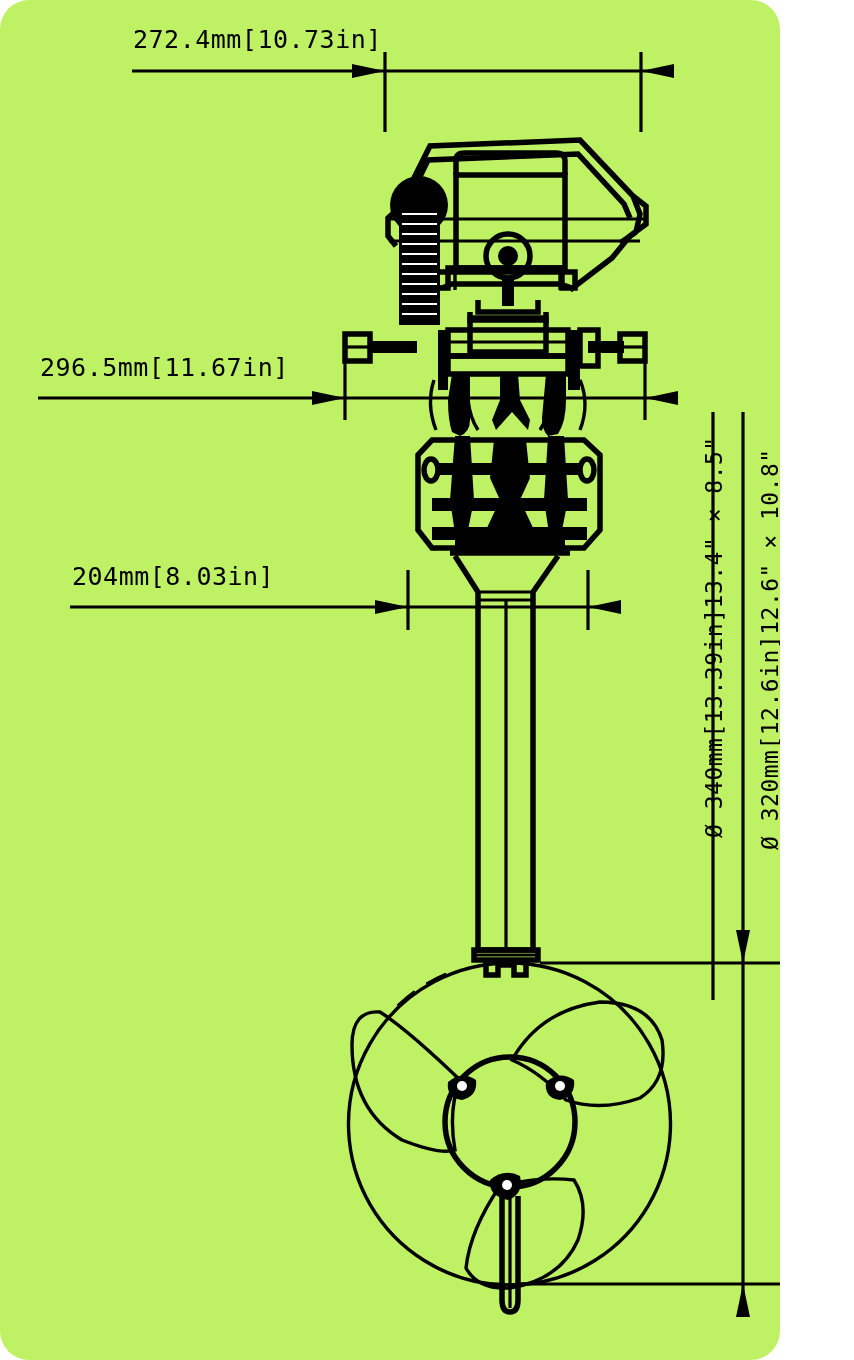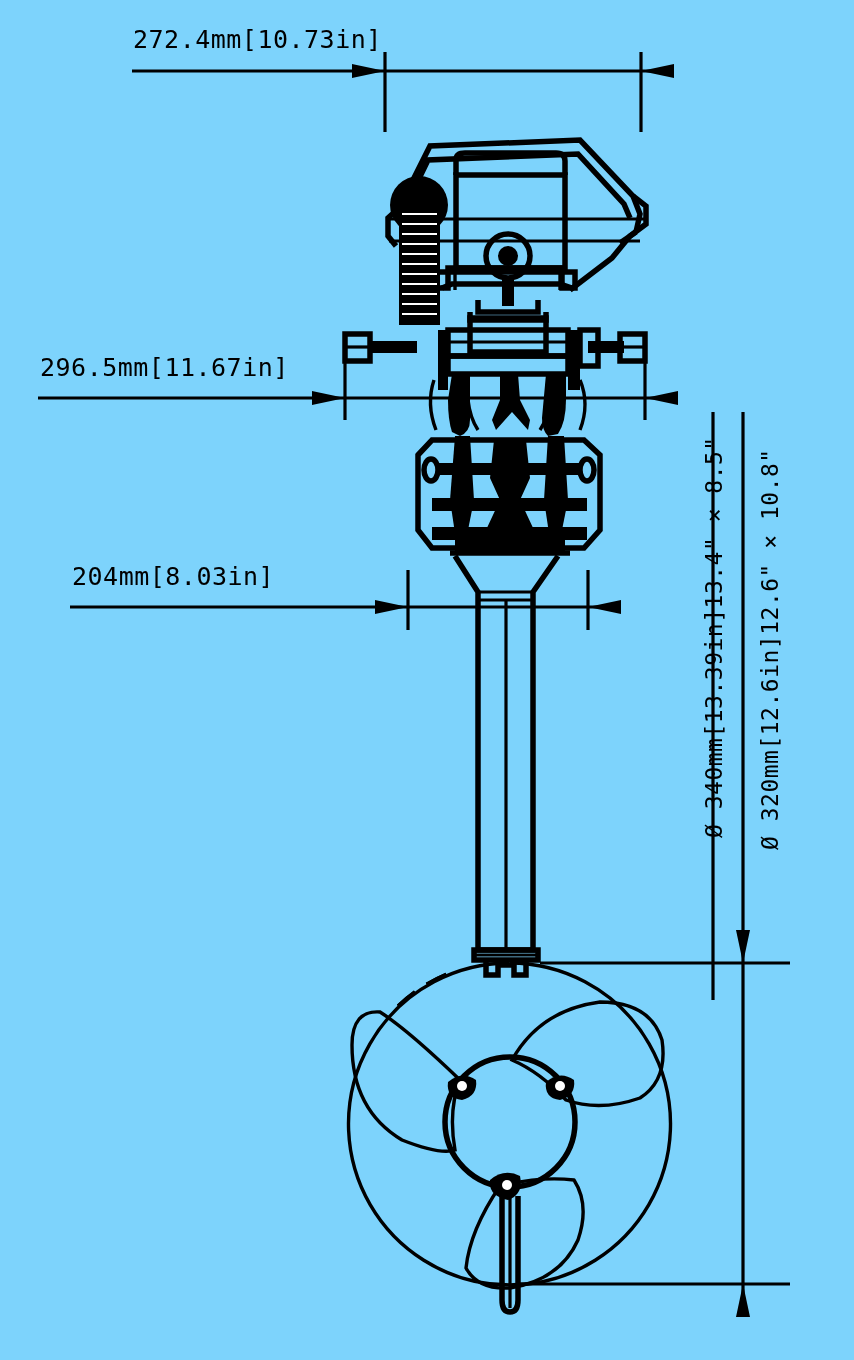--- a/index.html
+++ b/index.html
@@ -5,24 +5,25 @@
   html, body {
     margin: 0;
     padding: 0;
     background: #ffffff;
   }
   body {
     font-family: "DejaVu Sans Mono", monospace;
   }
   #drawing-root {
     position: relative;
-    width: 854px;
+    width: 780px;
     height: 1360px;
-    background: #7dd3fc;
+    background: #bef264;
     overflow: hidden;
+    border-radius: 29px;
   }
   #drawing-svg {
     position: absolute;
     top: 0;
     left: 0;
     width: 854px;
     height: 1360px;
   }
   .dim-text {
     font-family: "DejaVu Sans Mono", monospace;

